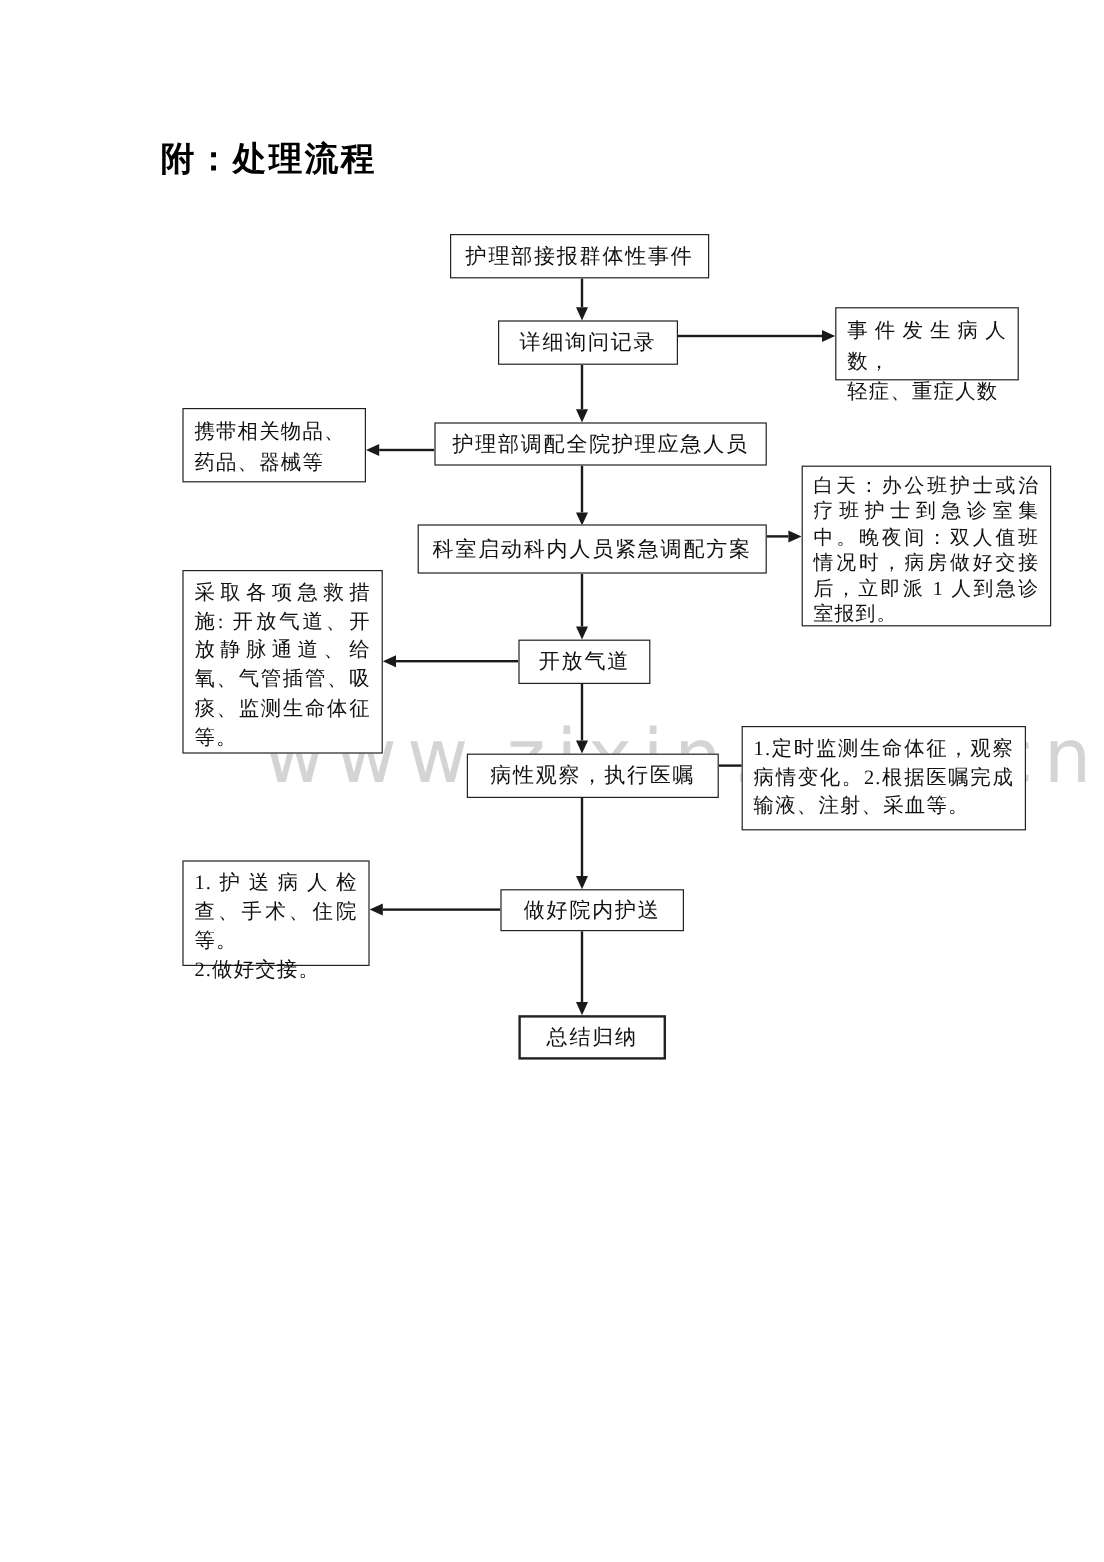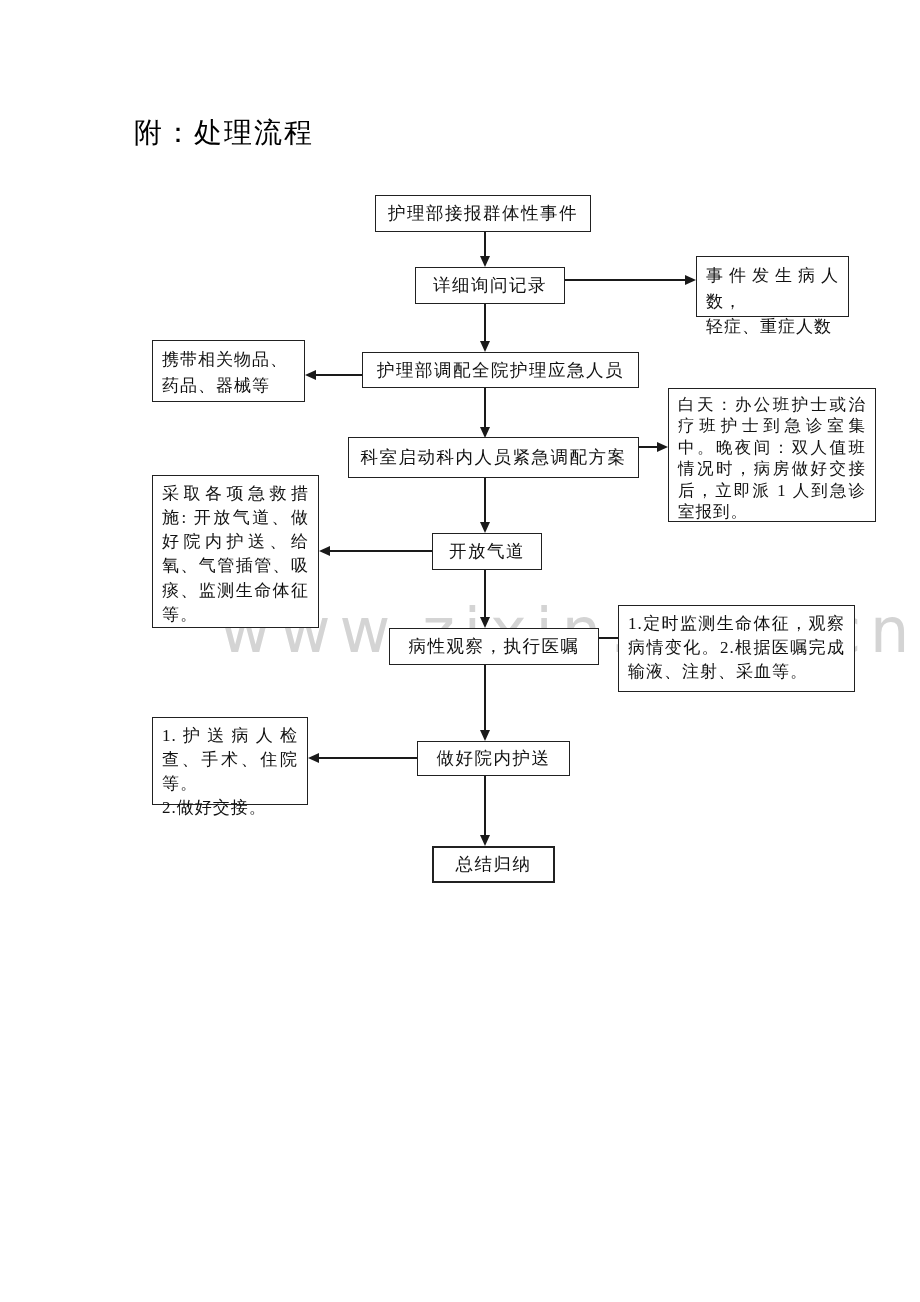--- a/index.html
+++ b/index.html
@@ -1,21 +1,21 @@
 <!DOCTYPE html>
 <html><head>
 <meta charset="utf-8">
 <style>
   html,body{margin:0;padding:0;background:#ffffff;}
   .page{
     position:relative;width:920px;height:1302px;background:#ffffff;
     overflow:hidden;font-family:"Liberation Serif","DejaVu Serif",serif;color:#111;
   }
   .doc-title{
-    position:absolute;left:134px;top:114px;font-size:28px;font-weight:normal;
+    position:absolute;left:134px;top:114px;font-size:28px;font-weight:bold;
     letter-spacing:2px;color:#000;
   }
   .watermark{
     position:absolute;left:220px;top:594px;font-size:62px;letter-spacing:9px;
     color:#d4d4d4;font-family:"DejaVu Sans","Liberation Sans",sans-serif;
     z-index:0;white-space:nowrap;
   }
   .box{
     position:absolute;background:#fff;border:1.5px solid #212121;box-sizing:border-box;
     display:flex;align-items:center;justify-content:center;text-align:center;
@@ -70,21 +70,21 @@
   </div>
   <div class="box bold-border" style="left:432px;top:846px;width:123px;height:37px">
     <span>总结归纳</span>
   </div>
 
   <div class="note" style="left:696px;top:256px;width:153px;height:61px">事件发生病人数，
 轻症、重症人数</div>
   <div class="note" style="left:152px;top:340px;width:153px;height:62px">携带相关物品、
 药品、器械等</div>
   <div class="note tight" style="left:668px;top:388px;width:208px;height:134px">白天：办公班护士或治疗班护士到急诊室集中。晚夜间：双人值班情况时，病房做好交接后，立即派 1 人到急诊室报到。</div>
-  <div class="note mid" style="left:152px;top:475px;width:167px;height:153px">采取各项急救措施: 开放气道、做好院内护送、给氧、气管插管、吸痰、监测生命体征等。</div>
+  <div class="note mid" style="left:152px;top:475px;width:167px;height:153px">采取各项急救措施: 开放气道、开放静脉通道、给氧、气管插管、吸痰、监测生命体征等。</div>
   <div class="note mid" style="left:618px;top:605px;width:237px;height:87px">1.定时监测生命体征，观察病情变化。2.根据医嘱完成输液、注射、采血等。</div>
   <div class="note mid" style="left:152px;top:717px;width:156px;height:88px">1.护送病人检查、手术、住院等。
 2.做好交接。</div>
 
   <div class="vline" style="left:484px;top:232px;height:24px"></div>
   <div class="arr-down" style="left:480px;top:256px"></div>
 
   <div class="vline" style="left:484px;top:304px;height:37px"></div>
   <div class="arr-down" style="left:480px;top:341px"></div>
 

